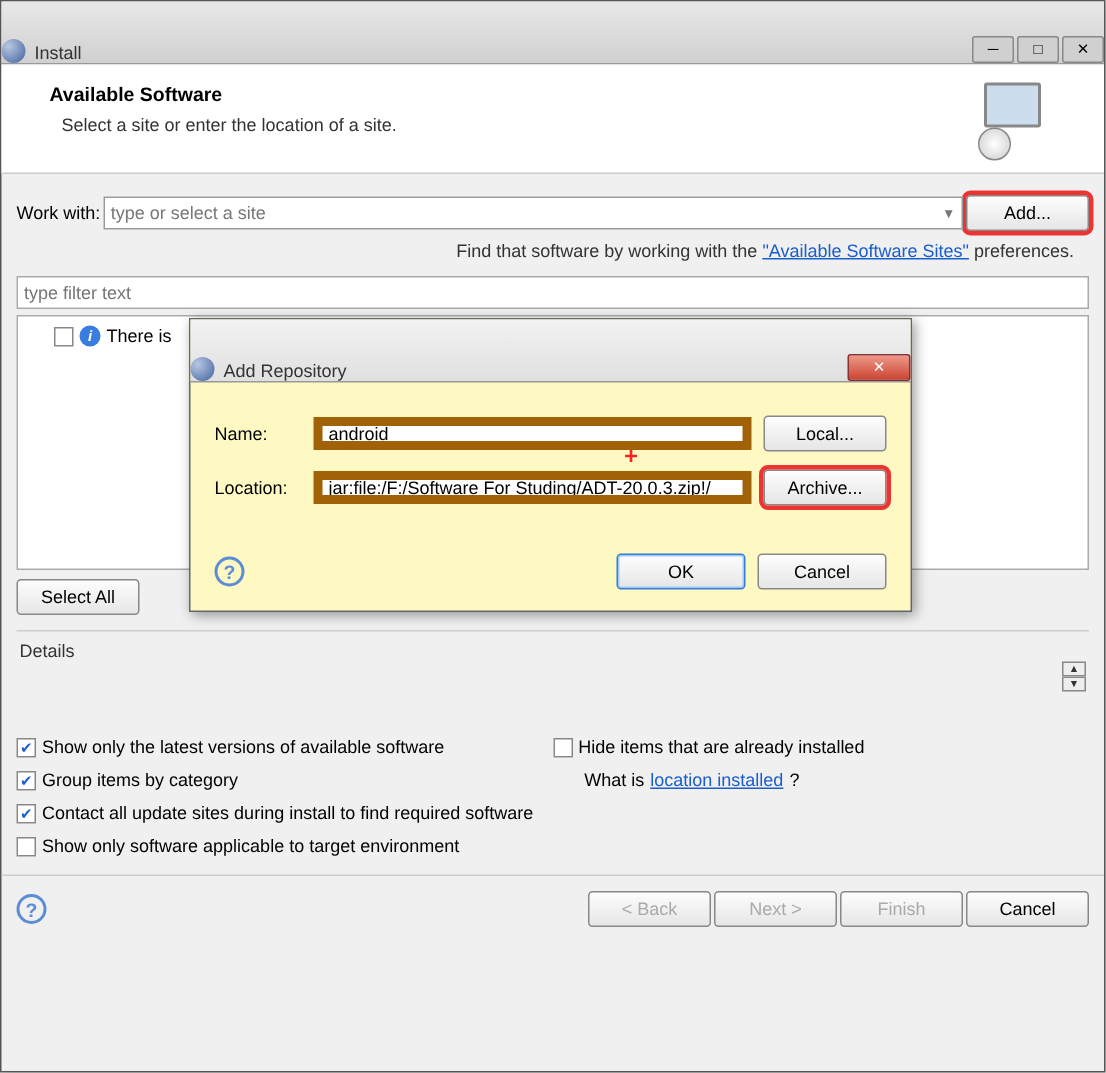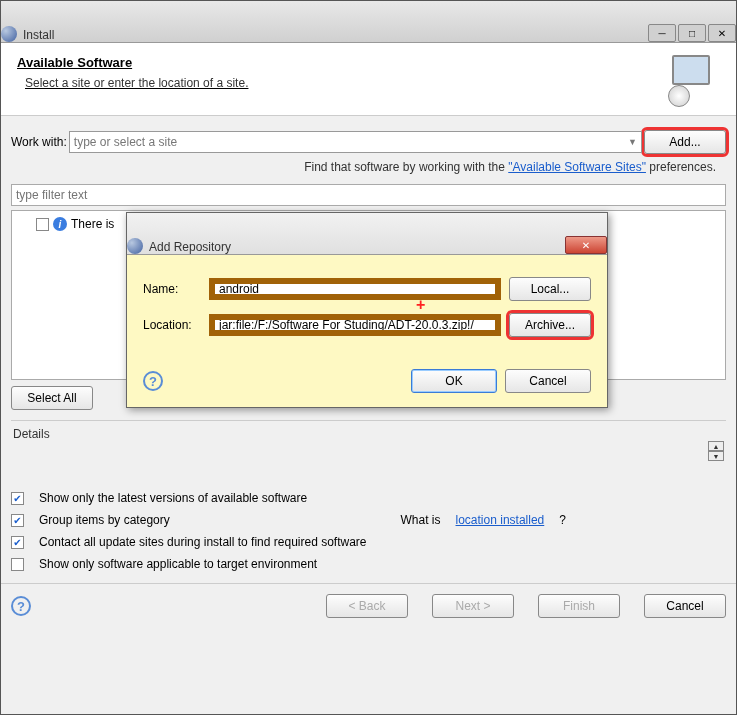--- a/index.html
+++ b/index.html
@@ -8,21 +8,21 @@
 .window { position: absolute; background: #fff; border: 1px solid #555; box-shadow: 2px 2px 8px rgba(0,0,0,0.4); }
 .main-window { left: 0; top: 0; width: 737px; height: 715px; background: #f0f0f0; }
 
 .titlebar { height: 42px; background: linear-gradient(#e8e8e8,#d0d0d0); display: flex; align-items: flex-end; padding: 0 0; border-bottom: 1px solid #999; }
 .titlebar .icon { width: 16px; height: 16px; margin-right: 6px; border-radius: 50%; background: radial-gradient(circle at 30% 30%, #b8c8e0, #4060a0); }
 .titlebar .title { flex: 1; color: #333; }
 .winbtns { display: flex; gap: 2px; }
 .winbtn { width: 28px; height: 18px; background: #d0d0d0; border: 1px solid #888; border-radius: 2px; display: flex; align-items: center; justify-content: center; font-size: 10px; cursor: pointer; }
 .winbtn.close { background: #d0d0d0; }
 
-.header-panel { background: #fff; padding: 12px 16px; display: flex; border-bottom: 1px solid #ccc; text-decoration: underline; }
+.header-panel { background: #fff; padding: 12px 32px; display: flex; border-bottom: 1px solid #ccc; }
 .header-text { flex: 1; }
 .header-title { font-weight: bold; font-size: 13px; margin-bottom: 6px; }
 .header-sub { color: #333; margin-left: 8px; }
 .header-icon { width: 48px; height: 48px; position: relative; }
 .header-icon .monitor { width: 38px; height: 30px; border: 2px solid #888; background: #cde; border-radius: 2px; }
 .header-icon .disc { position: absolute; bottom: -4px; left: -4px; width: 22px; height: 22px; border-radius: 50%; background: radial-gradient(circle,#fff,#ccc); border: 1px solid #888; }
 
 .body-area { padding: 14px 10px 4px 10px; }
 .row { display: flex; align-items: center; gap: 2px; margin-bottom: 6px; }
 .label { white-space: nowrap; }
@@ -47,27 +47,27 @@
 .info-icon { width: 14px; height: 14px; border-radius: 50%; background: #3a7de0; color: #fff; font-size: 10px; display: flex; align-items: center; justify-content: center; font-style: italic; font-weight: bold; }
 
 .select-row { display: flex; gap: 6px; margin-top: 6px; }
 .details { border-top: 1px solid #ccc; margin-top: 10px; padding: 6px 2px; color: #333; }
 .details-body { height: 40px; position: relative; }
 .spin { position: absolute; right: 0; top: 0; width: 16px; display: flex; flex-direction: column; }
 .spinbtn { height: 10px; border: 1px solid #888; background: #eee; font-size: 7px; display: flex; align-items: center; justify-content: center; cursor: pointer; }
 
 .options { margin-top: 4px; }
 .options-row { display: flex; margin-bottom: 8px; }
-.options-col { flex: 1; display: flex; align-items: flex-end; gap: 15px; }
+.options-col { flex: 1; display: flex; align-items: flex-end; gap: 4px; }
 .cb { width: 13px; height: 13px; border: 1px solid #888; background: #fff; display: inline-flex; align-items: center; justify-content: center; font-size: 10px; color: #1a5dcc; }
 .cb.checked::after { content: "✔"; }
 
 .footer { border-top: 1px solid #ccc; padding: 10px; display: flex; align-items: center; }
 .help-icon { width: 20px; height: 20px; border-radius: 50%; border: 2px solid #5a8dd6; color: #5a8dd6; font-weight: bold; font-size: 13px; display: flex; align-items: center; justify-content: center; cursor: pointer; }
-.footer-btns { margin-left: auto; display: flex; gap: 24px; }
+.footer-btns { margin-left: auto; display: flex; gap: 2px; }
 .btn.disabled { color: #aaa; }
 
 
 .modal { left: 126px; top: 212px; width: 482px; background: #fef9c3; border: 1px solid #666; }
 .modal .titlebar { background: linear-gradient(#f2f2f2,#e0e0e0); }
 .modal .closebtn { margin-left: auto; width: 42px; height: 18px; background: linear-gradient(#e98,#c43); border: 1px solid #833; border-radius: 2px; color: #fff; display: flex; align-items: center; justify-content: center; cursor: pointer; font-size: 10px; }
 .modal-body { padding: 22px 16px 10px 16px; }
 .field-row { display: flex; align-items: center; gap: 8px; margin-bottom: 12px; }
 .field-label { width: 58px; }
 .text-input { flex: 1; height: 22px; border: 6px solid #a16207; background: #fff; padding: 0 4px; }
@@ -138,20 +138,24 @@
         </div>
       </div>
     </div>
 
     <div class="options">
       <div class="options-row">
         <div class="options-col">
           <span class="cb checked"></span>
           <span>Show only the latest versions of available software</span>
         </div>
+        <div class="options-col">
+          <span class="cb"></span>
+          <span>Hide items that are already installed</span>
+        </div>
       </div>
       <div class="options-row">
         <div class="options-col">
           <span class="cb checked"></span>
           <span>Group items by category</span>
         </div>
         <div class="options-col">
           <span style="width:17px"></span>
           <span>What is </span>
             <span class="link">location installed</span>

